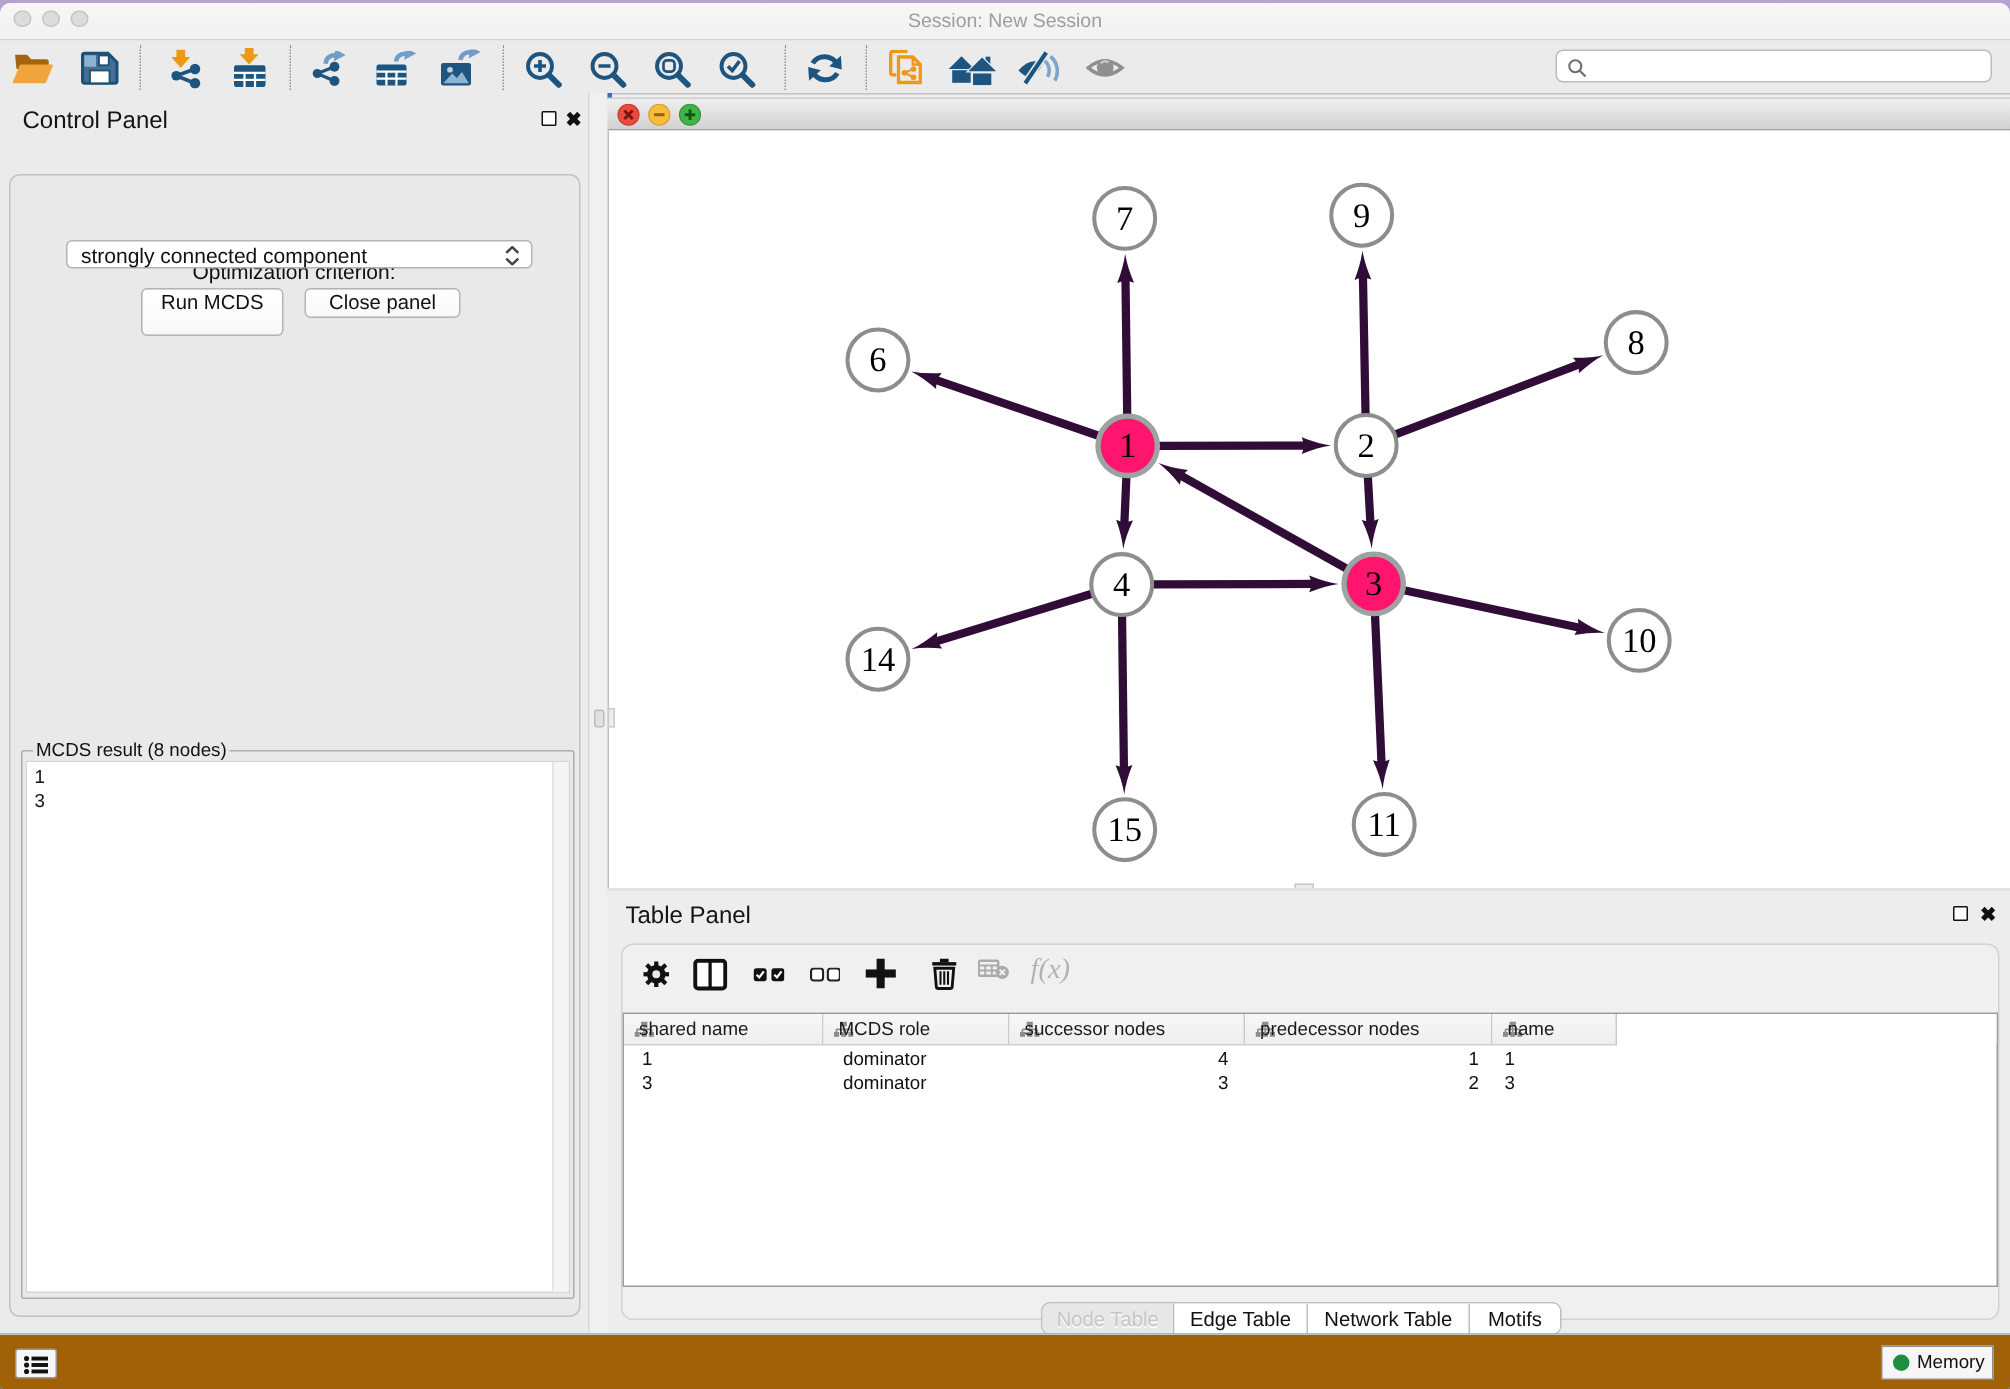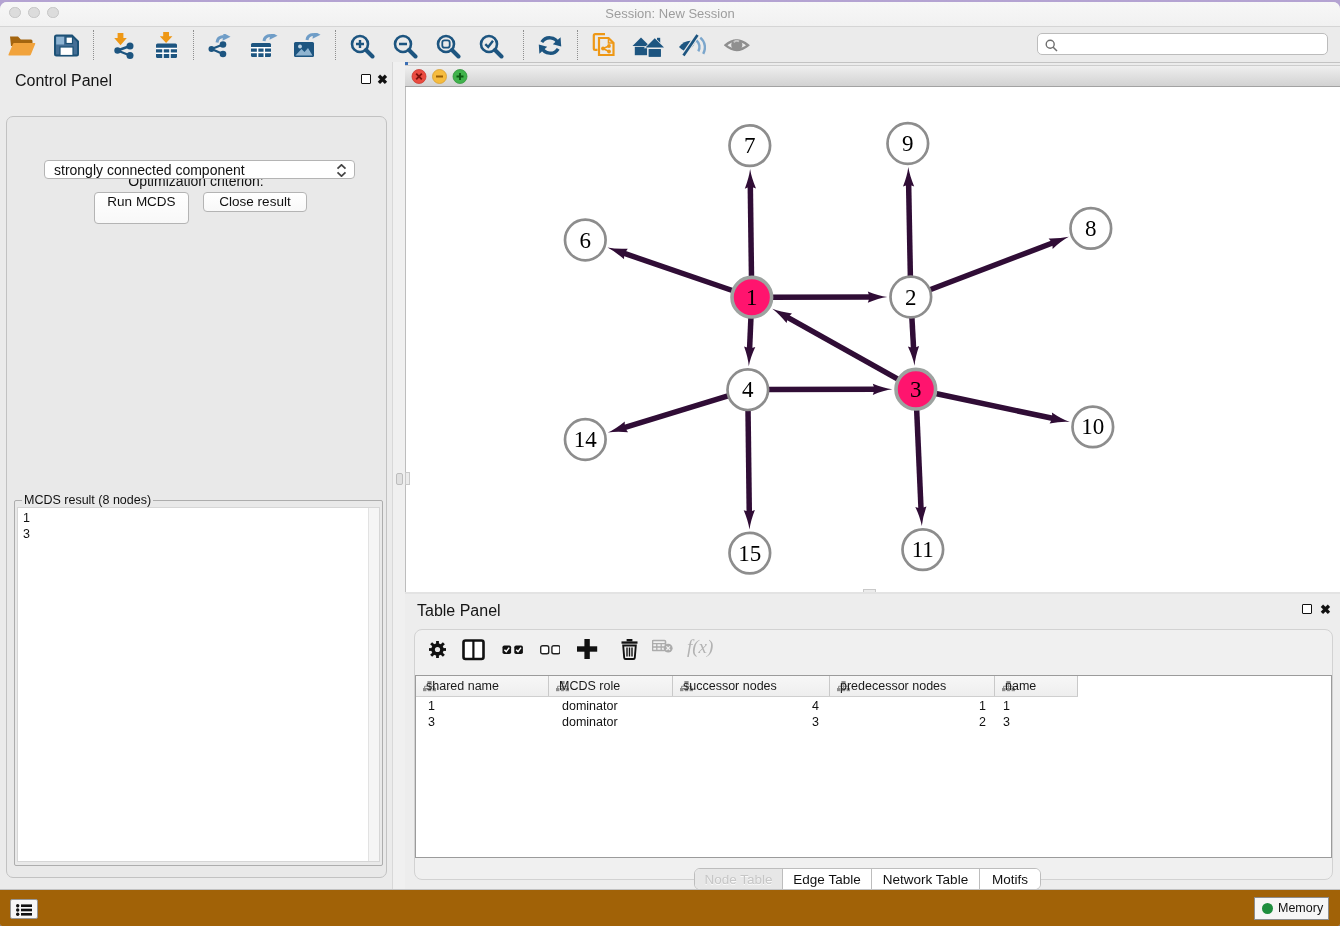--- a/index.html
+++ b/index.html
@@ -173,21 +173,21 @@
     <div class="cpane"></div>
     <div class="abs" style="left:0; top:75px; width:392px; text-align:center; font-size:14px; color:#111;margin-top:36px;">Optimization criterion:</div>
     <div class="abs" style="left:44px; top:98px; width:311px; height:19px; background:#fff; border:1px solid #b4b4b4; border-radius:4px;text-decoration:underline;">
       <div class="abs" style="left:9px; top:1px; font-size:14px; color:#111;">strongly connected component</div>
       <svg class="abs" style="right:7px; top:2.5px;" width="11" height="13" viewBox="0 0 11 13">
           <path d="M1.5,4.6 L5.5,0.8 L9.5,4.6" fill="none" stroke="#444" stroke-width="1.7"></path>
           <path d="M1.5,8.4 L5.5,12.2 L9.5,8.4" fill="none" stroke="#444" stroke-width="1.7"></path>
         </svg>
     </div>
     <div class="btn" style="left:94px; top:130px; width:95px; height:32px; padding-top:1px;">Run MCDS</div>
-    <div class="btn" style="left:203px; top:130px; width:104px; height:20px; padding-top:1px;">Close result</div>
+    <div class="btn" style="left:203px; top:130px; width:104px; height:20px; padding-top:1px;">Close panel</div>
     <div class="grpbox" style="left:14px; top:438px; width:369px; height:366px;">
       <div class="grplabel">MCDS result (8 nodes)</div>
       <div class="abs" style="left:2px; top:6px; right:2px; bottom:3px; background:#fff; border:1px solid #d6d6d6;">
         <div class="abs" style="left:5px; top:2px; font-size:12.5px; color:#111; line-height:16px;">1<br>3</div>
         <div class="abs" style="right:0; top:0; bottom:0; width:11px; background:#f5f5f5; border-left:1px solid #e2e2e2;"></div>
       </div>
     </div>
   </div>
 
   <div class="abs" style="left:392px; top:60px; width:13px; bottom:37px; background:#f0f0f0; border-left:1px solid #d8d8d8;"></div>

